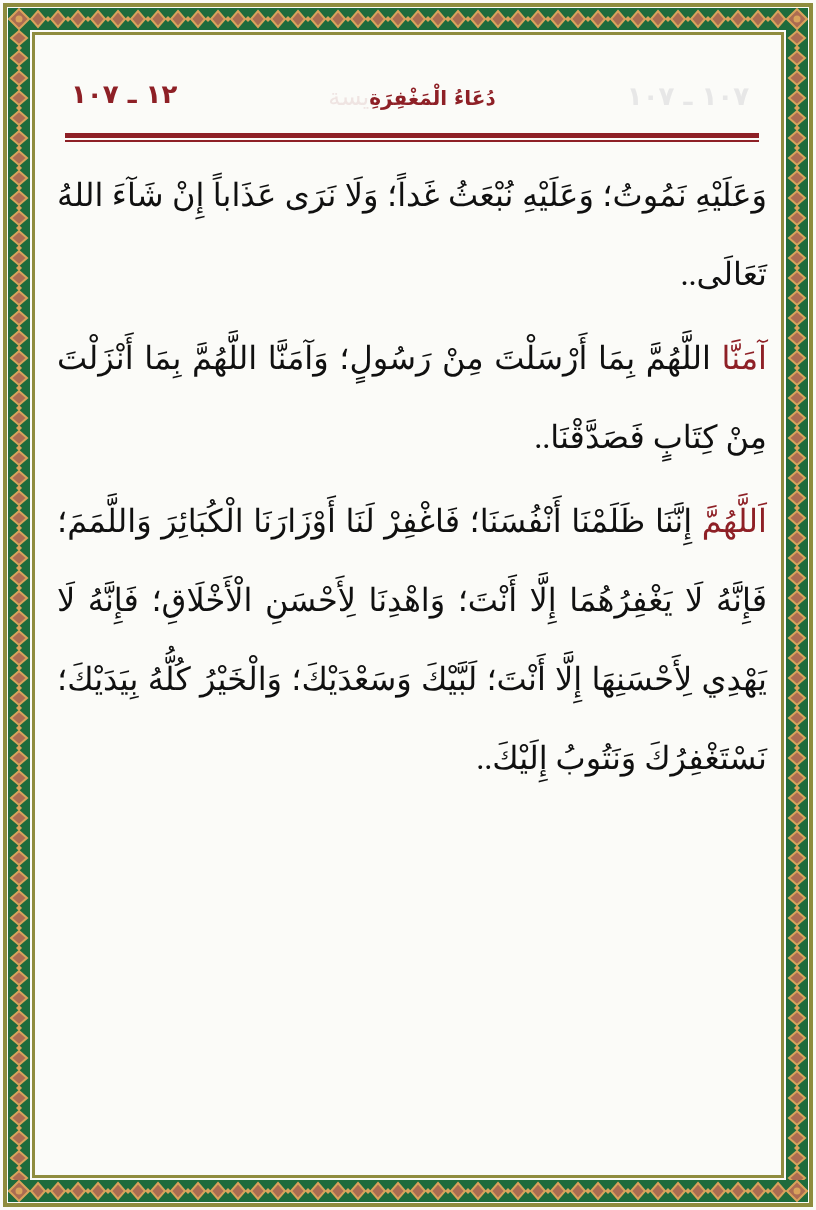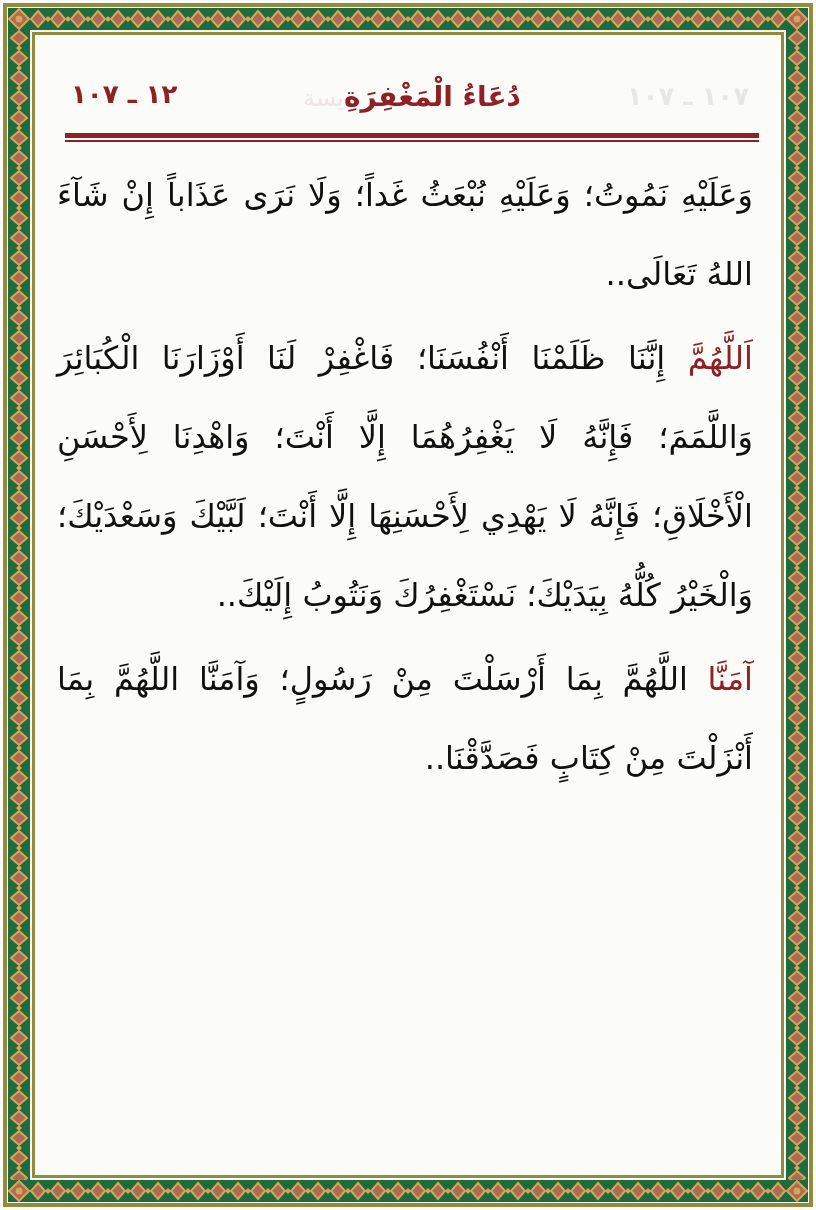--- a/index.html
+++ b/index.html
@@ -37,41 +37,41 @@
     direction:rtl;
     overflow:hidden;
   }
   .header { position:relative; height:56px; }
   .page-number {
     position:absolute; left:14px; top:10px;
     font-size:26px; font-weight:bold; color:#8e2026;
     letter-spacing:3px;
   }
   .title-wrap { text-align:center; line-height:56px; white-space:nowrap; }
-  .page-title { font-size:28px; font-weight:bold; color:#8e2026; }
+  .page-title { font-size:20px; font-weight:bold; color:#8e2026; }
   .ghost-suffix { font-size:24px; color:#efe4e2; }
   .ghost-page-number {
     position:absolute; right:18px; top:12px;
     font-size:26px; font-weight:bold; color:#e7e7e7;
     letter-spacing:3px;
   }
   .divider {
     margin:8px 8px 0 8px;
     border-top:5px solid #8e2026;
     border-bottom:2px solid #8e2026;
     height:2px;
   }
   .prayer-text {
     margin-top:14px;
     font-size:32px;
     line-height:79px;
     color:#101010;
     text-align:justify;
   }
-  .para { margin:0 14px 5px 0; }
+  .para { margin:0 0 5px 0;font-family:Liberation Serif, serif; }
   .lead { color:#8e2026; }
 </style>
 </head>
 <body>
 
 <div class="page">
 
   <div>
     <div class="frame-outer"></div>
 
@@ -154,18 +154,18 @@
       <div class="title-wrap">
         <span class="page-title">دُعَاءُ الْمَغْفِرَةِ</span><span class="ghost-suffix">يسة</span>
       </div>
       <span class="ghost-page-number">١٠٧ ـ ١٠٧</span>
     </div>
 
     <div class="divider"></div>
 
     <div class="prayer-text">
       <p class="para"><span class="lead"></span><span>وَعَلَيْهِ نَمُوتُ؛ وَعَلَيْهِ نُبْعَثُ غَداً؛ وَلَا نَرَى عَذَاباً إِنْ شَآءَ اللهُ تَعَالَى..</span></p>
+      <p class="para"><span class="lead">آمَنَّا </span><span>اللَّهُمَّ بِمَا أَرْسَلْتَ مِنْ رَسُولٍ؛ وَآمَنَّا اللَّهُمَّ بِمَا أَنْزَلْتَ مِنْ كِتَابٍ فَصَدَّقْنَا..</span></p>
       <p class="para"><span class="lead">اَللَّهُمَّ </span><span>إِنَّنَا ظَلَمْنَا أَنْفُسَنَا؛ فَاغْفِرْ لَنَا أَوْزَارَنَا الْكُبَائِرَ وَاللَّمَمَ؛ فَإِنَّهُ لَا يَغْفِرُهُمَا إِلَّا أَنْتَ؛ وَاهْدِنَا لِأَحْسَنِ الْأَخْلَاقِ؛ فَإِنَّهُ لَا يَهْدِي لِأَحْسَنِهَا إِلَّا أَنْتَ؛ لَبَّيْكَ وَسَعْدَيْكَ؛ وَالْخَيْرُ كُلُّهُ بِيَدَيْكَ؛ نَسْتَغْفِرُكَ وَنَتُوبُ إِلَيْكَ..</span></p>
-      <p class="para"><span class="lead">آمَنَّا </span><span>اللَّهُمَّ بِمَا أَرْسَلْتَ مِنْ رَسُولٍ؛ وَآمَنَّا اللَّهُمَّ بِمَا أَنْزَلْتَ مِنْ كِتَابٍ فَصَدَّقْنَا..</span></p>
     </div>
 
   </div>
 </div>
 
 </body></html>

